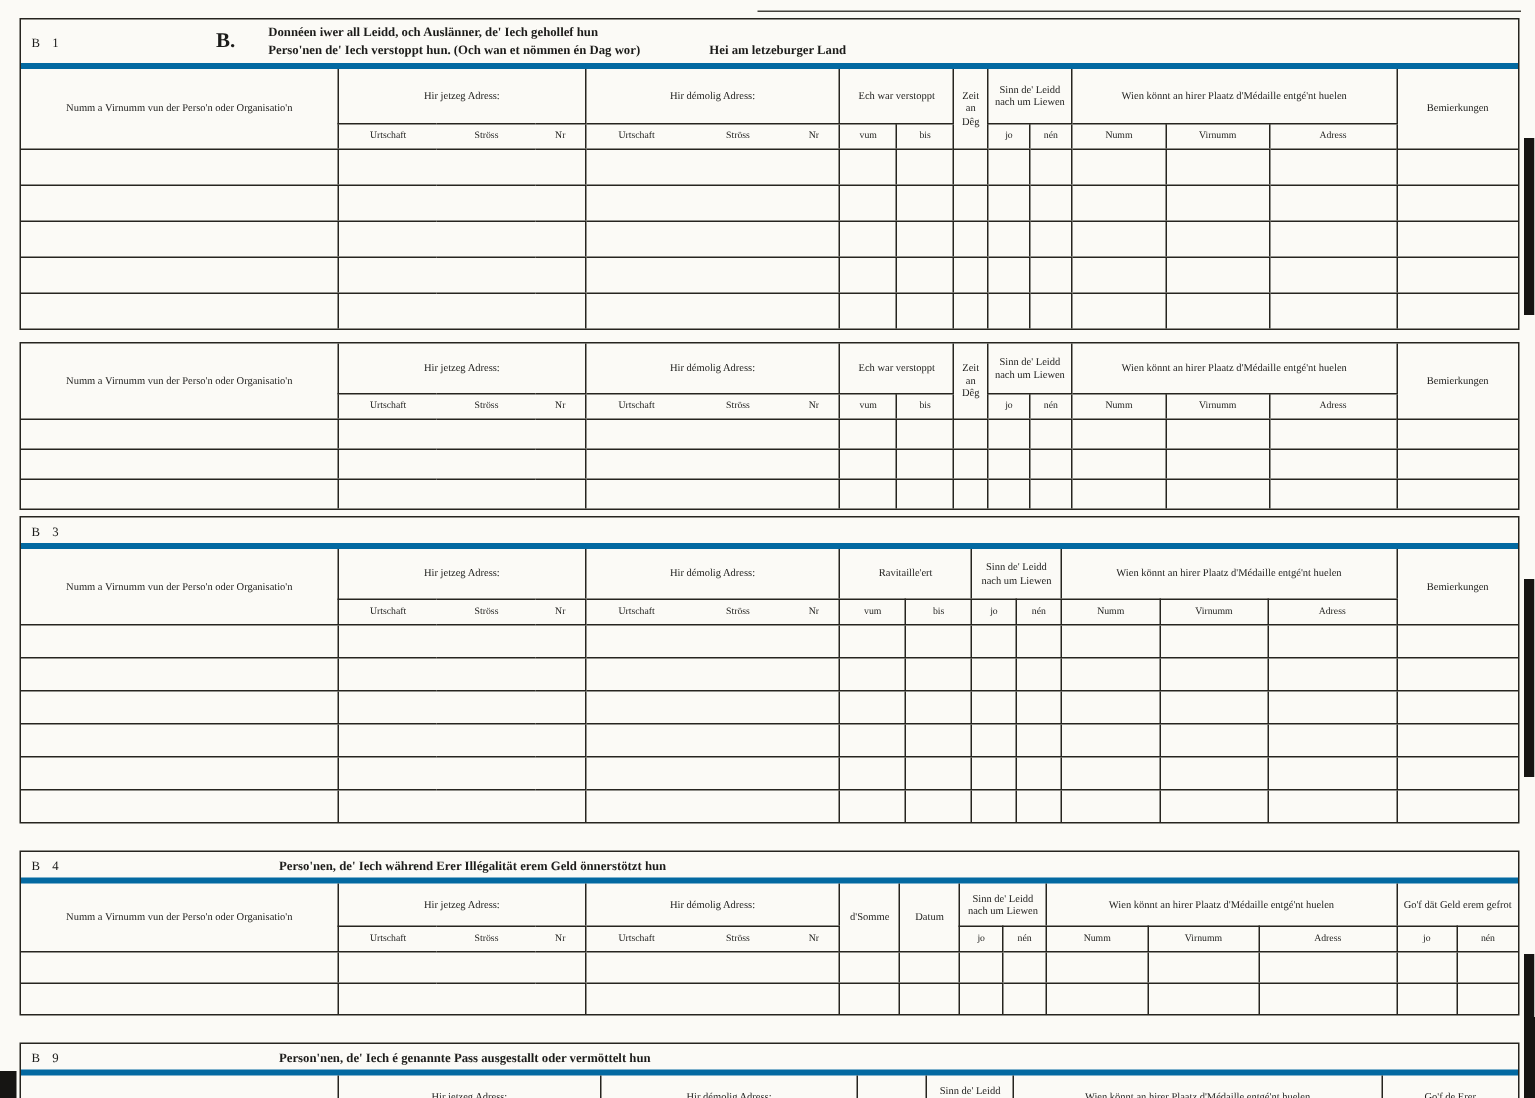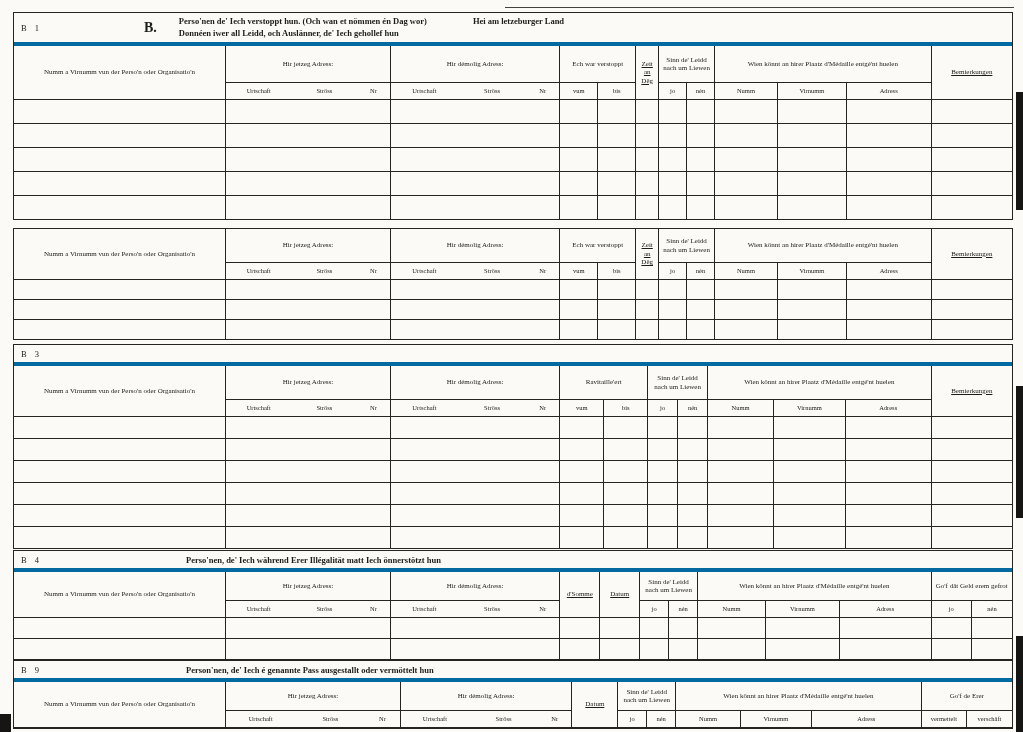--- a/index.html
+++ b/index.html
@@ -5,22 +5,22 @@
   html,body{margin:0;padding:0;}
   body{
     width:1023px;height:732px;position:relative;overflow:hidden;
     background:#fbfaf6;color:#1c1c1a;
     font-family:"Liberation Serif", serif;
   }
   .page{position:absolute;left:13px;top:12px;width:1000px;}
   .fsection{border:1px solid #26241f;background:#fbfaf6;}
   .s-b1{margin-bottom:8px;}
   .s-b2{margin-bottom:4px;}
-  .s-b3{margin-bottom:1px;}
-  .s-b4{margin-bottom:0;}
+  .s-b3{margin-bottom:18px;}
+  .s-b4{margin-bottom:18px;}
   
   .band{display:flex;align-items:center;border-bottom:4px solid #0369a1;min-height:15px;padding:1px 0;}
   .band-b1{min-height:27px;}
   .sec-label{width:123px;padding-left:7px;font-size:8.5px;letter-spacing:3px;flex-shrink:0;}
   .big-b{font-size:14px;font-weight:bold;margin-right:22px;line-height:1;}
   .band-titles{font-weight:bold;font-size:8.5px;line-height:1.4;}
   .band-title-inline{font-weight:bold;font-size:8.5px;margin-left:42px;white-space:nowrap;}
   .band-b1 .t-suffix{margin-left:44px;}
   .band-b2 .t-suffix{margin-left:55px;}
   .band-b3 .t-suffix{margin-left:14px;}
@@ -30,21 +30,21 @@
              vertical-align:middle;padding:1px 2px;overflow:hidden;}
   .ftable thead th{border-bottom:1px solid #26241f;}
   .ftable tr.groups th{height:31px;}
   .t-b1 tr.groups th{height:34px;}
   .t-b4 tr.groups th,.t-b5 tr.groups th{height:26px;}
   .ftable tr.groups th + th{border-left:1px solid #26241f;}
   .ftable tr.subs th{border-left:1px solid #26241f;font-size:6.5px;height:14px;}
   .ftable tr.subs th.nl{border-left:none;}
   .name-h{font-size:6.8px;padding:0 8px;}
   .small-h{font-size:6px;line-height:1.15;}
-  .top-h{vertical-align:top;padding-top:6px;text-decoration:underline;}
+  .top-h{vertical-align:top;padding-top:6px;}
   .ftable tbody td{border-bottom:1px solid #26241f;}
   .ftable tbody td + td{border-left:1px solid #26241f;}
   .ftable tbody tr:last-child td{border-bottom:none;}
   .t-b1 tbody td{height:21px;}
   .t-b2 tbody td{height:17px;}
   .t-b3 tbody td{height:19px;}
   .t-b4 tbody td{height:18px;}
   .artifact{position:absolute;background:#161513;}
   .bar1{right:0;top:92px;width:7px;height:118px;}
   .bar2{right:0;top:386px;width:7px;height:132px;}
@@ -55,25 +55,25 @@
 </head>
 <body>
 
 <div class="page">
 
   <div class="fsection s-b1">
     <div class="band band-b1">
       <span class="sec-label">B 1</span>
       <span class="big-b">B.</span>
       <div class="band-titles">
+        <div class="t-line">Donnéen iwer all Leidd, och Auslänner, de' Iech gehollef hun</div>
         <div class="t-line">
           <span>Perso'nen de' Iech verstoppt hun. (Och wan et nömmen én Dag wor)</span>
           <span class="t-suffix">Hei am letzeburger Land</span>
         </div>
-        <div class="t-line">Donnéen iwer all Leidd, och Auslänner, de' Iech gehollef hun</div>
       </div>
     </div>
     <table class="ftable t-b1">
       <colgroup>
         <col style="width:21.2%">
         <col style="width:6.6%">
           <col style="width:6.6%">
           <col style="width:3.3%">
         <col style="width:6.8%">
           <col style="width:6.8%">
@@ -412,21 +412,21 @@
             <td></td>
           </tr>
         </tbody>
     </table>
   </div>
 
   <div class="fsection s-b4">
     <div class="band band-b4">
       <span class="sec-label">B 4</span>
       <div class="band-title-inline">
-        <span>Perso'nen, de' Iech während Erer Illégalität matt Iech önnerstötzt hun</span>
+        <span>Perso'nen, de' Iech während Erer Illégalität erem Geld önnerstötzt hun</span>
       </div>
     </div>
     <table class="ftable t-b4">
       <colgroup>
         <col style="width:21.2%">
         <col style="width:6.6%">
           <col style="width:6.6%">
           <col style="width:3.3%">
         <col style="width:6.8%">
           <col style="width:6.8%">

